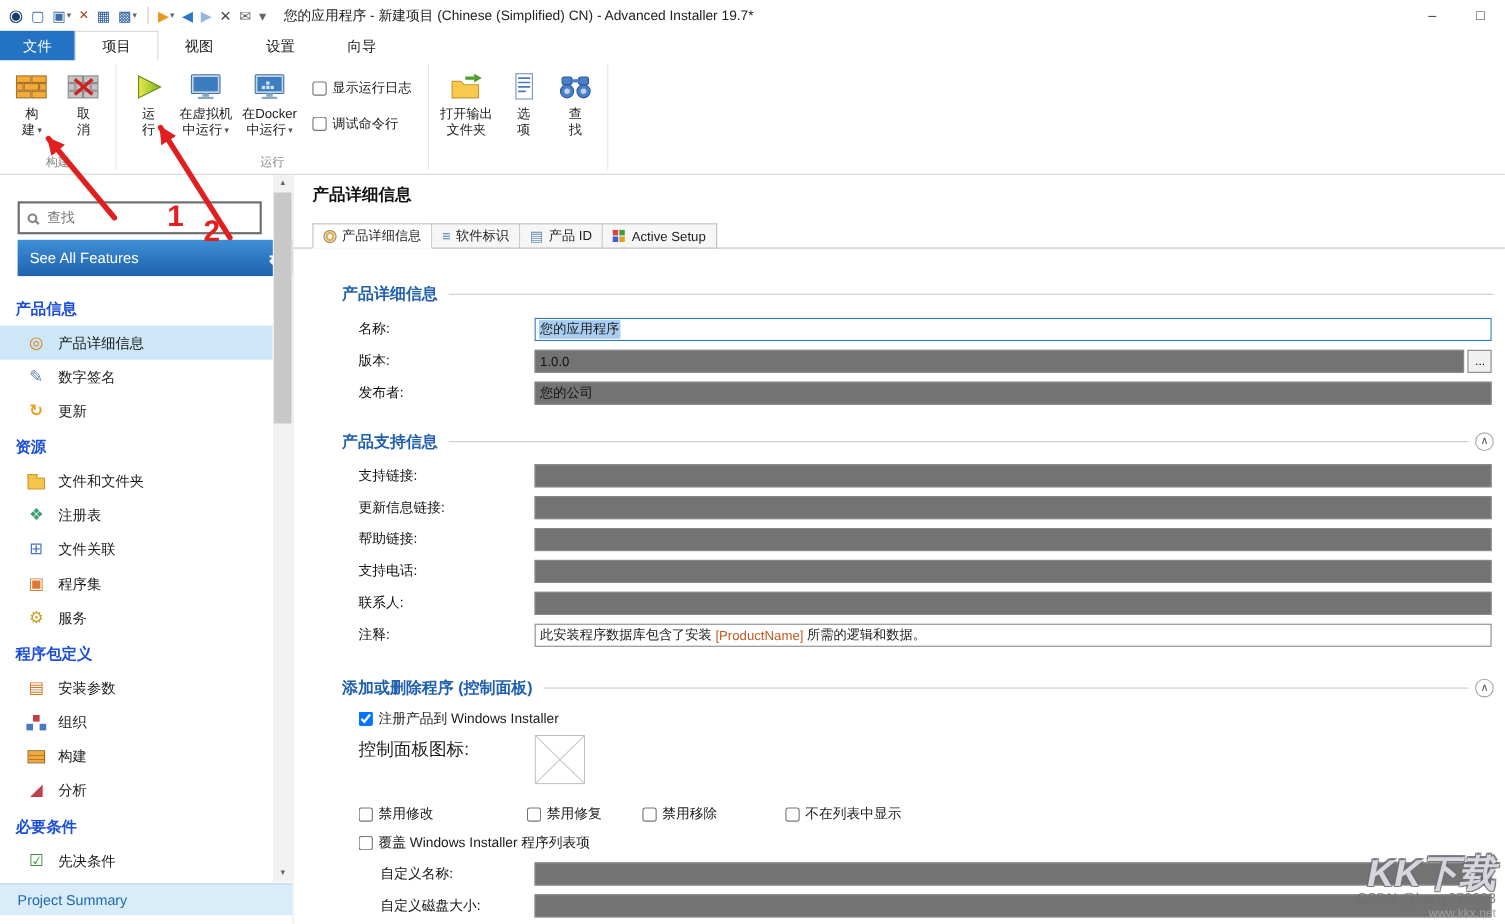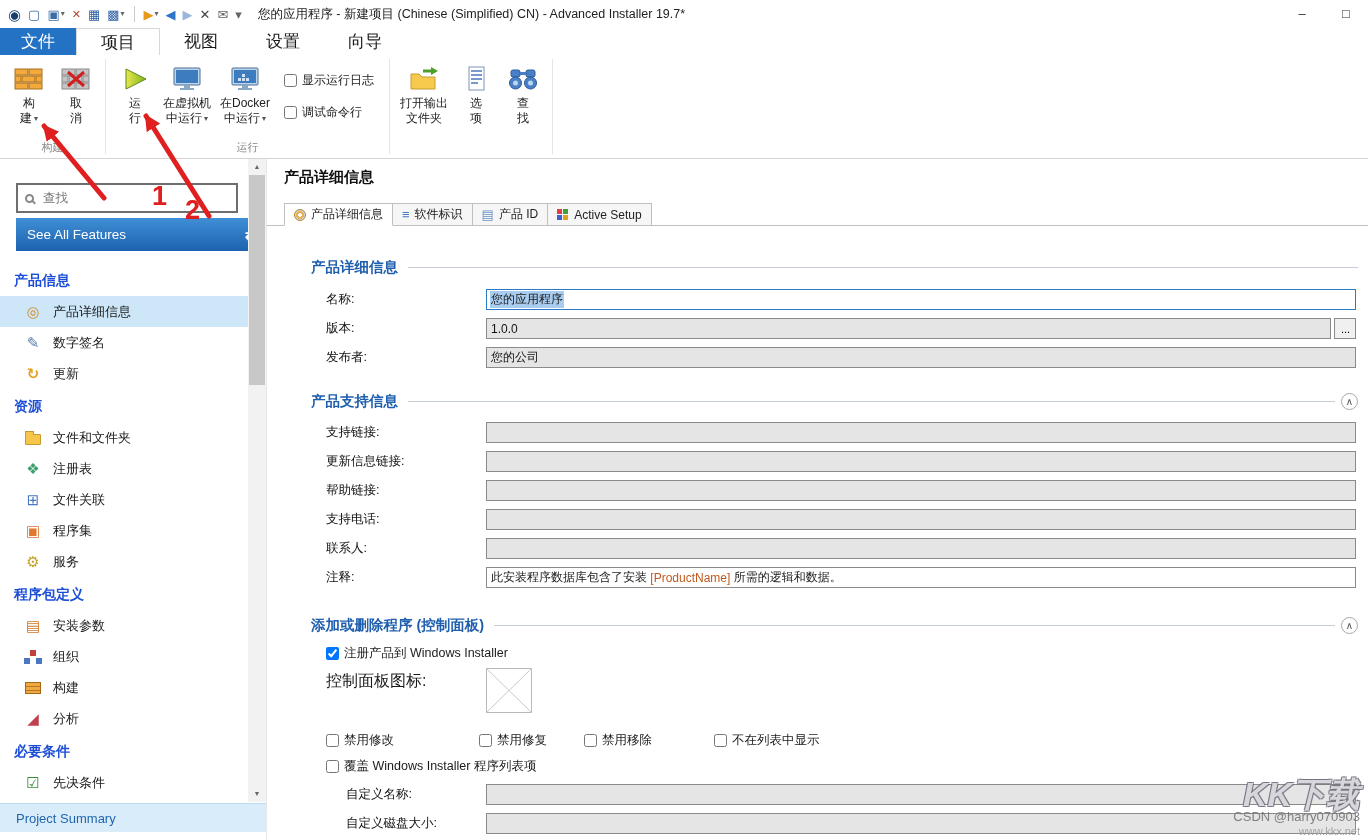--- a/index.html
+++ b/index.html
@@ -20,21 +20,21 @@
   .c-navlight{color:#9ab8dd;}
   .c-dark{color:#444;}
   .c-gray{color:#666;}
   .qsep{width:1px;height:16px;background:#ccc;margin:0 2px;}
   .wtitle{margin-left:16px;font-size:12.5px;color:#222;white-space:nowrap;}
   .wctrl{margin-left:auto;display:flex;}
   .wbtn{width:44px;height:28px;text-align:center;line-height:28px;font-size:13px;color:#333;}
 
   
   .tabrow{position:absolute;top:28px;left:0;right:0;height:27px;display:flex;background:#fff;}
-  .rtab{padding:0 24px;display:flex;align-items:center;font-size:17px;color:#1a1a1a;text-align:right;}
+  .rtab{padding:0 24px;display:flex;align-items:center;font-size:13px;color:#1a1a1a;text-align:right;}
   .rtab.file{background:#2472c4;color:#fff;padding:0 21px;}
   .rtab.active{border:1px solid #d8d8d8;border-bottom:none;background:#fff;}
 
   
   .ribbon{position:absolute;top:55px;left:0;right:0;height:104px;background:#fff;border-bottom:1px solid #d4d4d4;display:flex;}
   .rgroup{display:flex;flex-direction:column;}
   .rgc{flex:1;display:flex;align-items:flex-start;padding:5px 7px 0 7px;gap:3px;}
   .rgl{text-align:center;font-size:11px;color:#888;padding:1px 0 3px;}
   .rsep{width:1px;background:#e4e4e4;margin:4px 0;}
   .rbtn{display:flex;flex-direction:column;align-items:center;padding:2px 3px;font-size:12px;color:#222;line-height:15px;min-width:44px;}
@@ -95,21 +95,21 @@
   .tico-squares{width:5px;height:5px;background:#e04040;margin:0 7px 7px 0;box-shadow:6px 0 0 #40a040,0 6px 0 #4060d0,6px 6px 0 #e0a020;}
   .content{position:absolute;top:67px;left:0;right:0;bottom:0;overflow:hidden;}
   .section-head{display:flex;align-items:center;margin:0 10px 0 44px;}
   .section-title{font-size:14.5px;font-weight:bold;color:#1f5fae;white-space:nowrap;}
   .section-rule{flex:1;height:1px;background:#c6cdd6;margin-left:10px;}
   .collapse-btn{width:17px;height:17px;border:1px solid #a8a8a8;border-radius:50%;color:#555;font-size:10px;display:flex;align-items:center;justify-content:center;margin-left:6px;flex:none;background:#fff;}
   .frow{display:flex;align-items:center;margin:8px 12px 0 0;padding-left:59px;}
   .frow .flabel{width:160px;font-size:12.5px;color:#111;flex:none;}
   .frow.indent{padding-left:79px;}
   .frow.indent .flabel{width:140px;}
-  .finput{flex:1;height:21px;border:1px solid #8a8a8a;font-size:12px;padding:0 4px;font-family:inherit;color:#111;background:#e5e5e5;}
+  .finput{flex:1;height:21px;border:1px solid #8a8a8a;font-size:12px;padding:0 4px;font-family:inherit;color:#111;background:#737373;}
   .fake-input{flex:1;height:21px;border:1px solid #2a7ac8;display:flex;align-items:center;padding:0 3px;background:#fff;}
   .selection{background:#a8cdf0;font-size:12px;padding:0 1px;}
   .browse-btn{width:22px;height:21px;margin-left:3px;border:1px solid #8a8a8a;background:#f0f0f0;font-size:11px;line-height:18px;text-align:center;flex:none;}
   .comment-box{flex:1;height:21px;border:1px solid #8a8a8a;display:flex;align-items:center;padding:0 4px;font-size:12px;background:#fff;white-space:pre;}
   .tok{color:#c05a20;}
   .cbrow{display:flex;align-items:center;padding-left:59px;font-size:12.5px;}
   .cb{display:flex;align-items:center;gap:5px;}
   .cb input{width:13px;height:13px;margin:0;}
   .cb.w1{width:153px;}
   .cb.w2{width:105px;}

